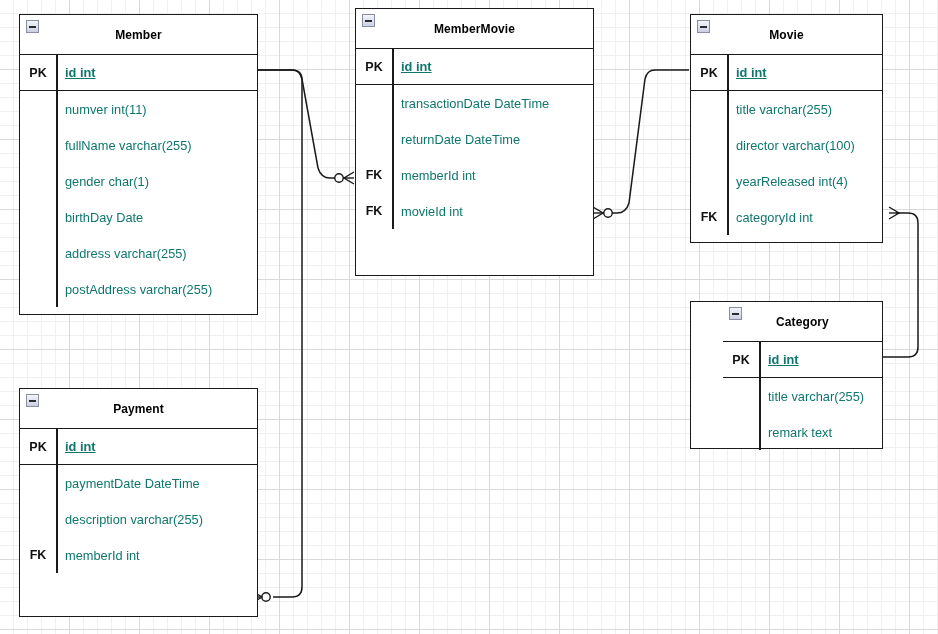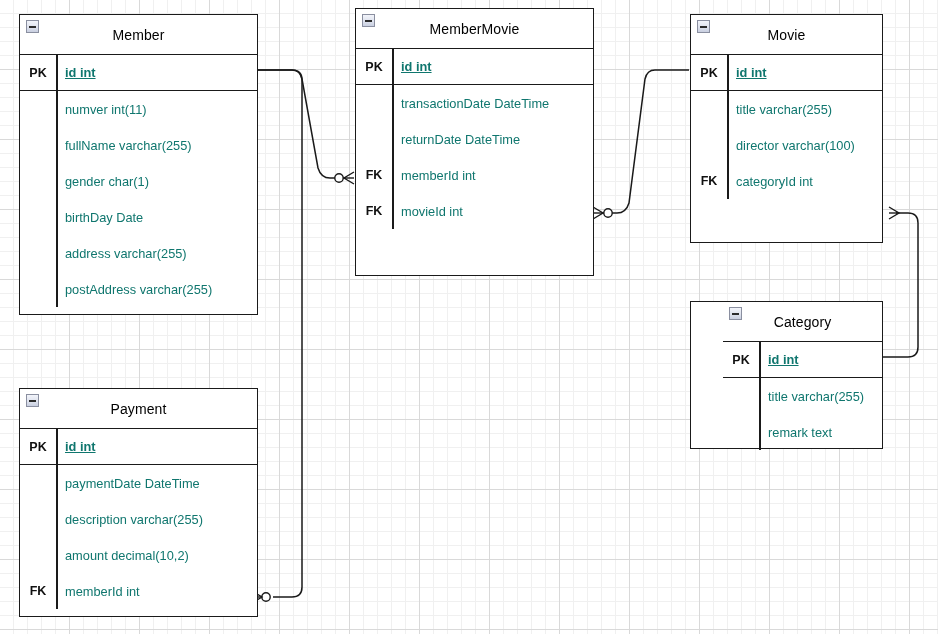--- a/index.html
+++ b/index.html
@@ -58,22 +58,22 @@
   .entity-header {
     position: relative;
     height: 40px;
     border-bottom: 1.6px solid #1a1a1a;
     display: flex;
     align-items: center;
     justify-content: center;
     box-sizing: border-box;
   }
   .entity-title {
-    font-size: 14px;
-    font-weight: normal;
+    font-size: 12px;
+    font-weight: bold;
     color: #000000;
     letter-spacing: 0.1px;
     text-align: center;
   }
   .collapse-icon {
     position: absolute;
     left: 6px;
     top: 5px;
     width: 13px;
     height: 13px;
@@ -269,20 +269,24 @@
       <div class="col-divider"></div>
       <div class="row">
         <span class="key-cell"></span>
         <span class="attr-cell">title varchar(255)</span>
       </div>
       <div class="row">
         <span class="key-cell"></span>
         <span class="attr-cell">director varchar(100)</span>
       </div>
       <div class="row">
+        <span class="key-cell"></span>
+        <span class="attr-cell">yearReleased int(4)</span>
+      </div>
+      <div class="row">
         <span class="key-cell">FK</span>
         <span class="attr-cell">categoryId int</span>
       </div>
     </div>
   </div>
 </div>
 
 <div class="entity" style="left:690px; top:301px; width:193px; height:148px;padding-left:32px;">
   <div class="entity-header">
     <span class="collapse-icon"></span>
@@ -323,22 +327,18 @@
       <div class="col-divider"></div>
       <div class="row">
         <span class="key-cell"></span>
         <span class="attr-cell">paymentDate DateTime</span>
       </div>
       <div class="row">
         <span class="key-cell"></span>
         <span class="attr-cell">description varchar(255)</span>
       </div>
       <div class="row">
-        <span class="key-cell"></span>
-        <span class="attr-cell">amount decimal(10,2)</span>
-      </div>
-      <div class="row">
         <span class="key-cell">FK</span>
         <span class="attr-cell">memberId int</span>
       </div>
     </div>
   </div>
 </div>
 
 </body></html>

